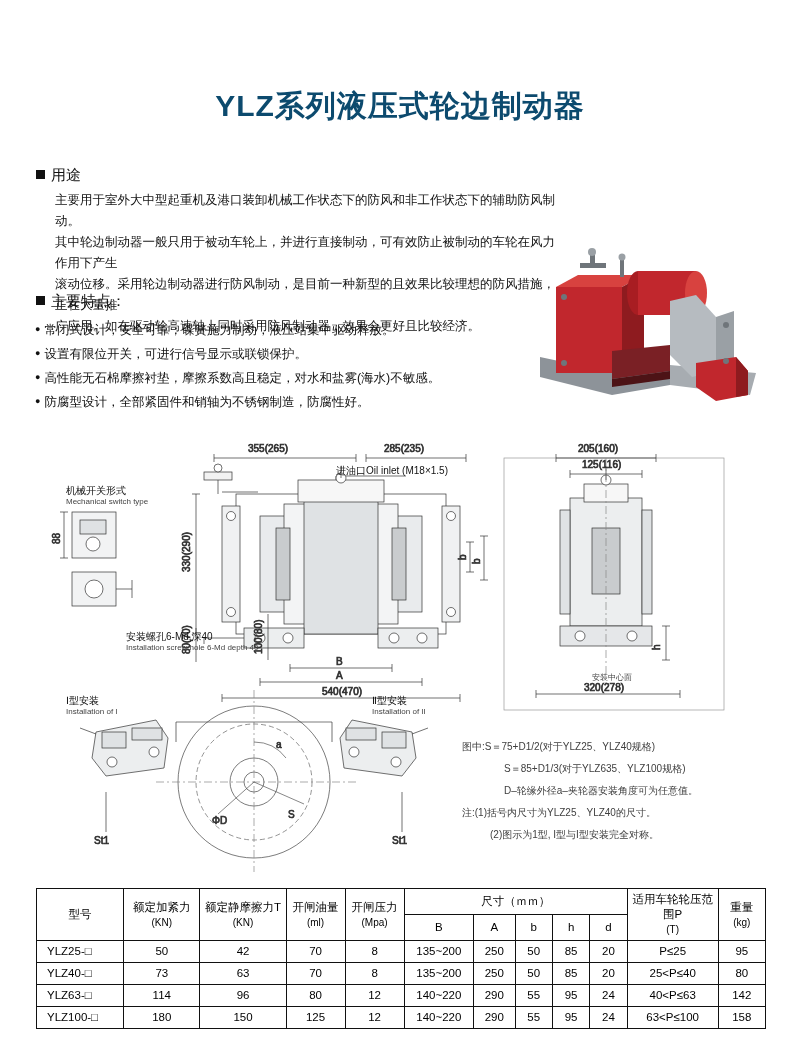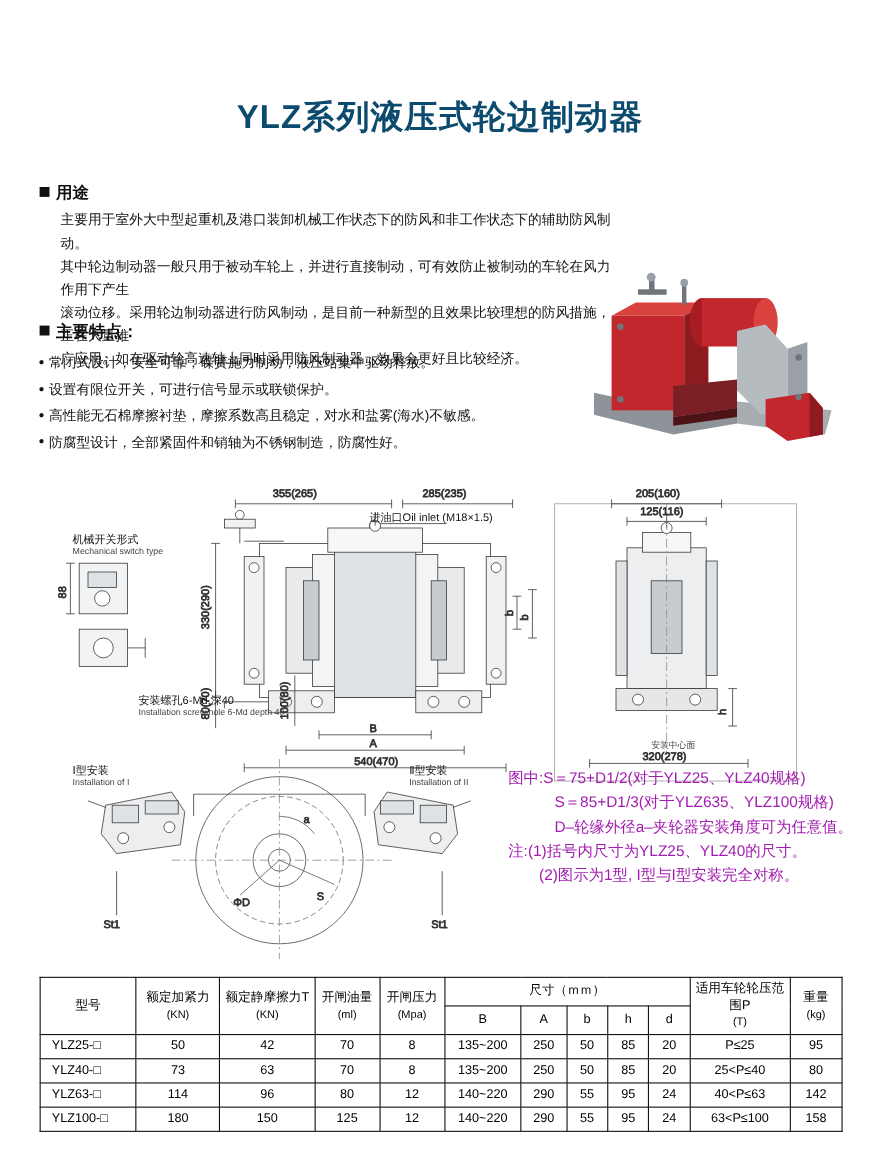--- a/index.html
+++ b/index.html
@@ -15,21 +15,21 @@
   .title {
     position: absolute; top: 86px; left: 0; width: 800px;
     text-align: center;
     color: #0c4a6e;
     font-size: 30px;
     font-weight: bold;
     letter-spacing: 1px;
   }
 
   .sec-head {
-    font-size: 15px; font-weight: bold; color: #111;
+    font-size: 15px; font-weight: normal; color: #111;
   }
   .sec-head .sq {
     display: inline-block; width: 9px; height: 9px; background: #111;
     margin-right: 6px; vertical-align: 1px;
   }
 
   #usage-head { position: absolute; top: 166px; left: 36px; }
   .usage-body {
     position: absolute; top: 190px; left: 36px; width: 500px;
     font-size: 12.5px; line-height: 21px; color: #111; margin-left: 19px;
@@ -54,22 +54,22 @@
 
   
   .drawing {
     position: absolute; left: 36px; top: 432px; width: 730px; height: 440px;
   }
   .dimtxt { font-size: 10px; fill: #222; font-family: "Liberation Sans", sans-serif; }
   .dimtxt-s { font-size: 8px; fill: #444; font-family: "Liberation Sans", sans-serif; }
   .lbl-cn { font-size: 10px; fill: #111; }
 
   .notes {
-    position: absolute; left: 462px; top: 696px; width: 330px;
-    font-size: 14px; line-height: 22px; color: #a21caf;
+    position: absolute; left: 462px; top: 736px; width: 330px;
+    font-size: 10px; line-height: 22px; color: #404040;
   }
 
   
   table.spec {
     position: absolute; left: 36px; top: 888px;
     width: 730px;
     border-collapse: collapse;
     font-size: 11.5px;
   }
   table.spec th, table.spec td {

